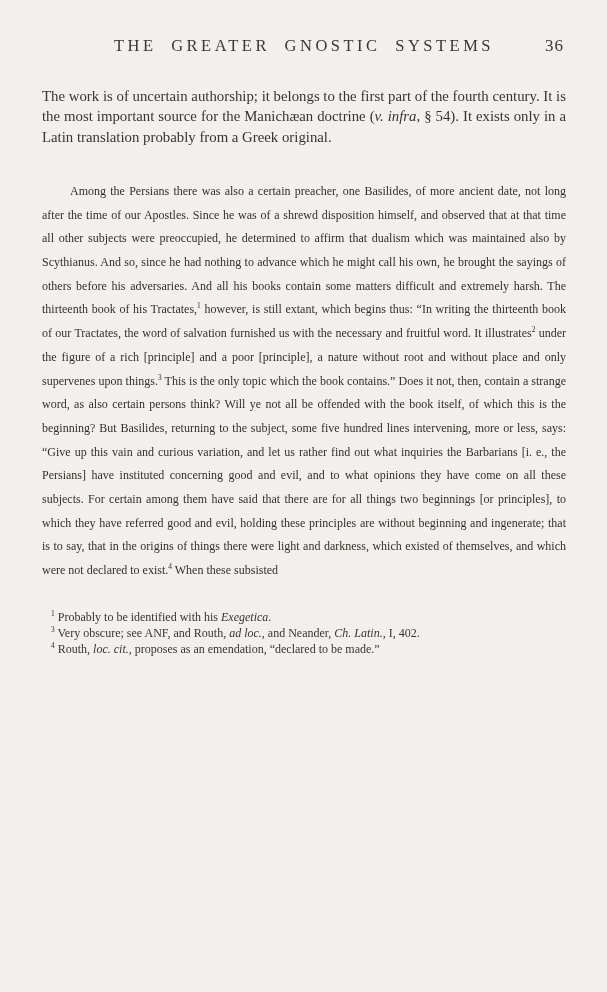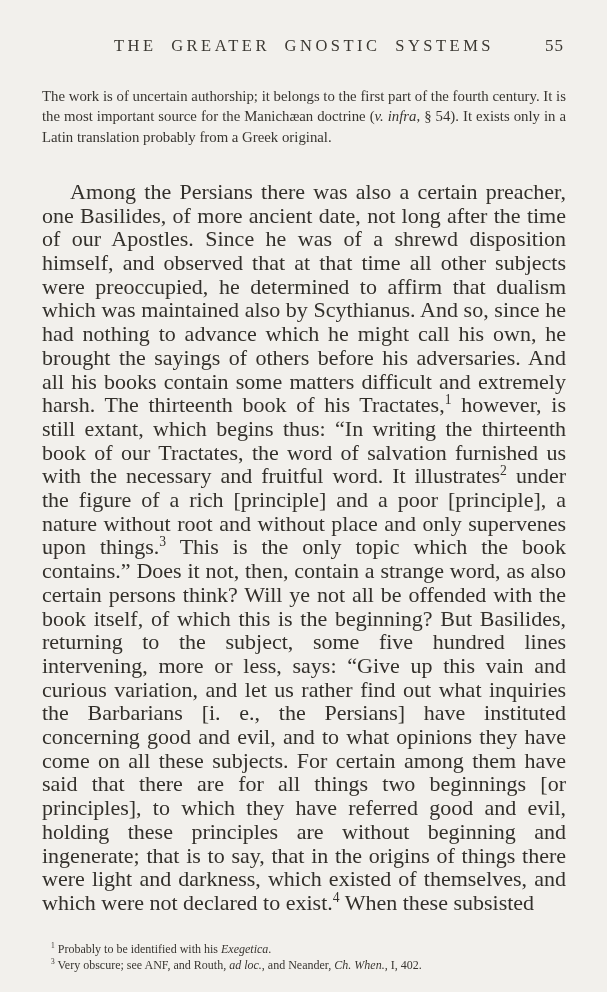--- a/index.html
+++ b/index.html
@@ -39,21 +39,21 @@
   }
   .intro {
     font-size: 14.8px;
     line-height: 20.3px;
     text-align: justify;
     color: #383530;
     margin-bottom: 33px;
     margin-top: 28px;
   }
   .body-text {
-    font-size: 22px;
+    font-size: 12px;
     line-height: 23.7px;
     text-align: justify;
     text-indent: 28px;
     color: #33302b;
   }
   .body-text sup, .footnotes sup {
     font-size: 0.62em;
     line-height: 0;
     vertical-align: super;
   }
@@ -67,25 +67,26 @@
     text-indent: 9px;
   }
 </style>
 </head>
 <body>
 
 <div class="page">
 
   <div class="page-header">
     <span class="running-head">THE GREATER GNOSTIC SYSTEMS</span>
-    <span class="folio">55</span>
+    <span class="folio">36</span>
   </div>
 
   <p class="intro">The work is of uncertain authorship; it belongs to the first part of the fourth century. It is the most important source for the Manichæan doctrine (<i>v. infra</i>, § 54). It exists only in a Latin translation probably from a Greek original.</p>
 
   <p class="body-text">Among the Persians there was also a certain preacher, one Basilides, of more ancient date, not long after the time of our Apostles. Since he was of a shrewd disposition himself, and observed that at that time all other subjects were preoccupied, he determined to affirm that dualism which was maintained also by Scythianus. And so, since he had nothing to advance which he might call his own, he brought the sayings of others before his adversaries. And all his books contain some matters difficult and extremely harsh. The thirteenth book of his Tractates,<sup>1</sup> however, is still extant, which begins thus: “In writing the thirteenth book of our Tractates, the word of salvation furnished us with the necessary and fruitful word. It illustrates<sup>2</sup> under the figure of a rich [principle] and a poor [principle], a nature without root and without place and only supervenes upon things.<sup>3</sup> This is the only topic which the book contains.” Does it not, then, contain a strange word, as also certain persons think? Will ye not all be offended with the book itself, of which this is the beginning? But Basilides, returning to the subject, some five hundred lines intervening, more or less, says: “Give up this vain and curious variation, and let us rather find out what inquiries the Barbarians [i. e., the Persians] have instituted concerning good and evil, and to what opinions they have come on all these subjects. For certain among them have said that there are for all things two beginnings [or principles], to which they have referred good and evil, holding these principles are without beginning and ingenerate; that is to say, that in the origins of things there were light and darkness, which existed of themselves, and which were not declared to exist.<sup>4</sup> When these subsisted</p>
 
   <div class="footnotes">
     <p><sup>1</sup> Probably to be identified with his <i>Exegetica</i>.</p>
-    <p><sup>3</sup> Very obscure; see ANF, and Routh, <i>ad loc.</i>, and Neander, <i>Ch. When.</i>, I, 402.</p>
+    <p><sup>3</sup> Very obscure; see ANF, and Routh, <i>ad loc.</i>, and Neander, <i>Ch. Latin.</i>, I, 402.</p>
+    <p><sup>4</sup> Routh, <i>loc. cit.</i>, proposes as an emendation, “declared to be made.”</p>
   </div>
 
 </div>
 
 </body></html>

